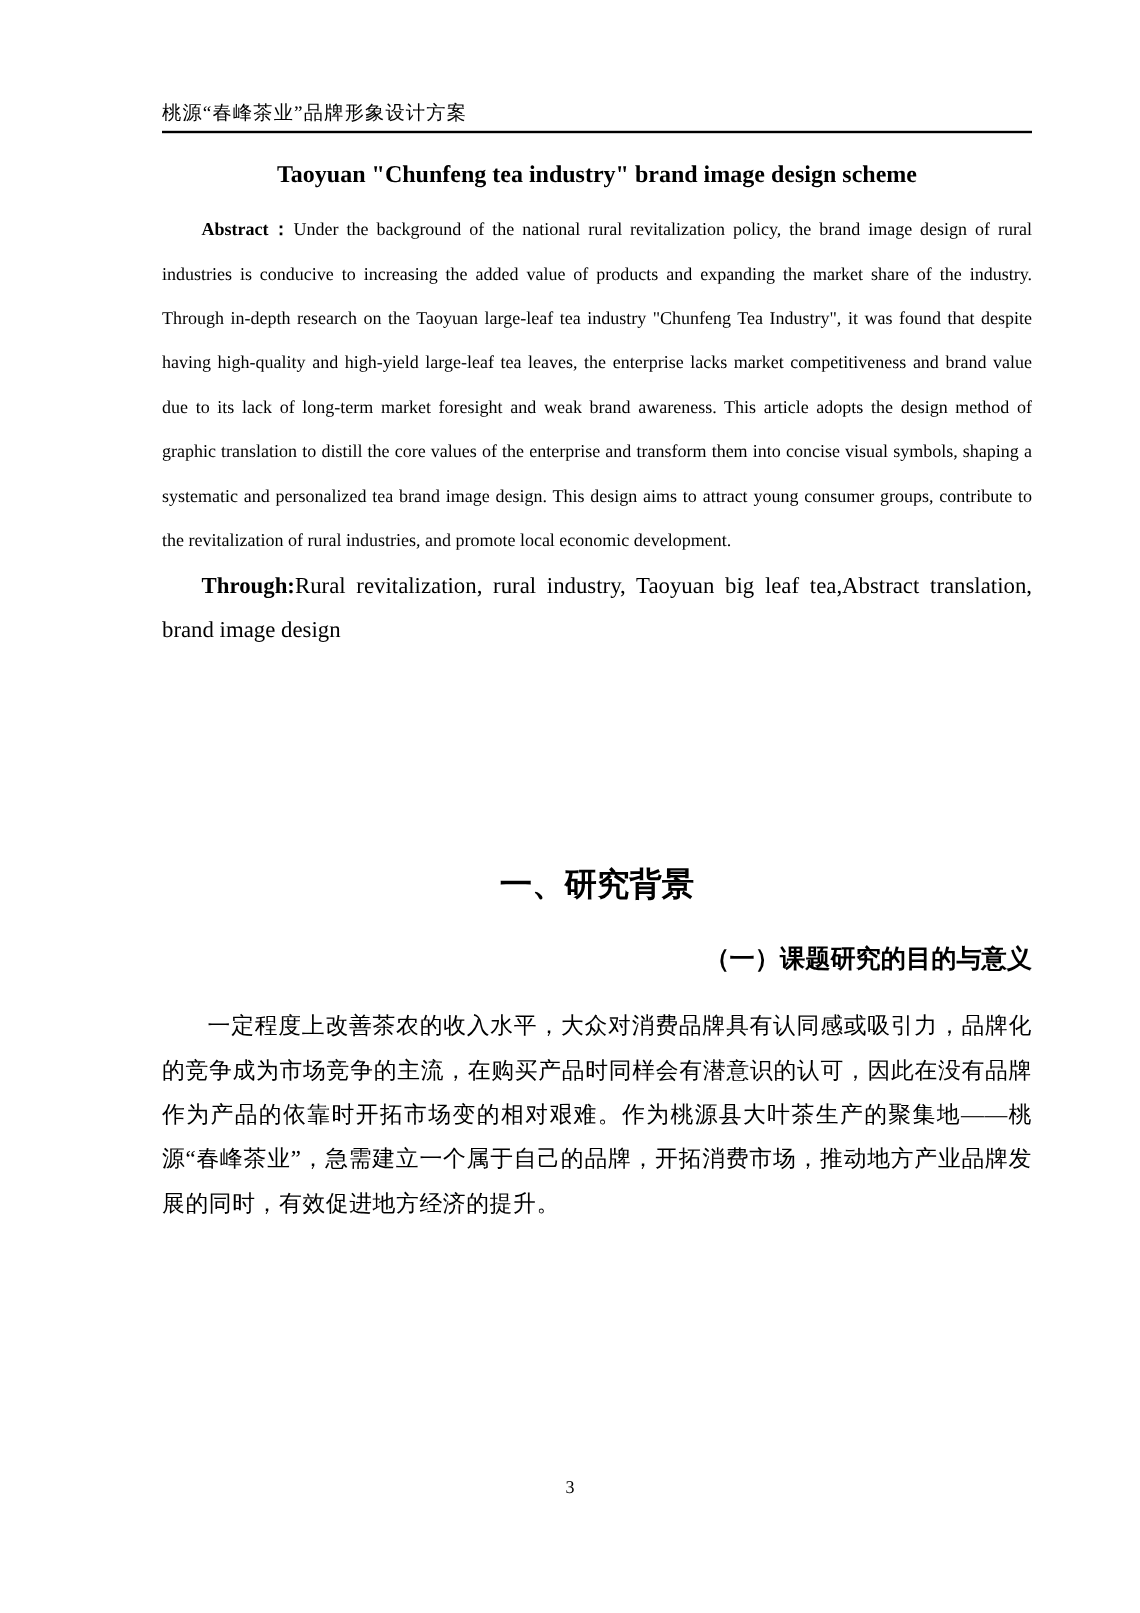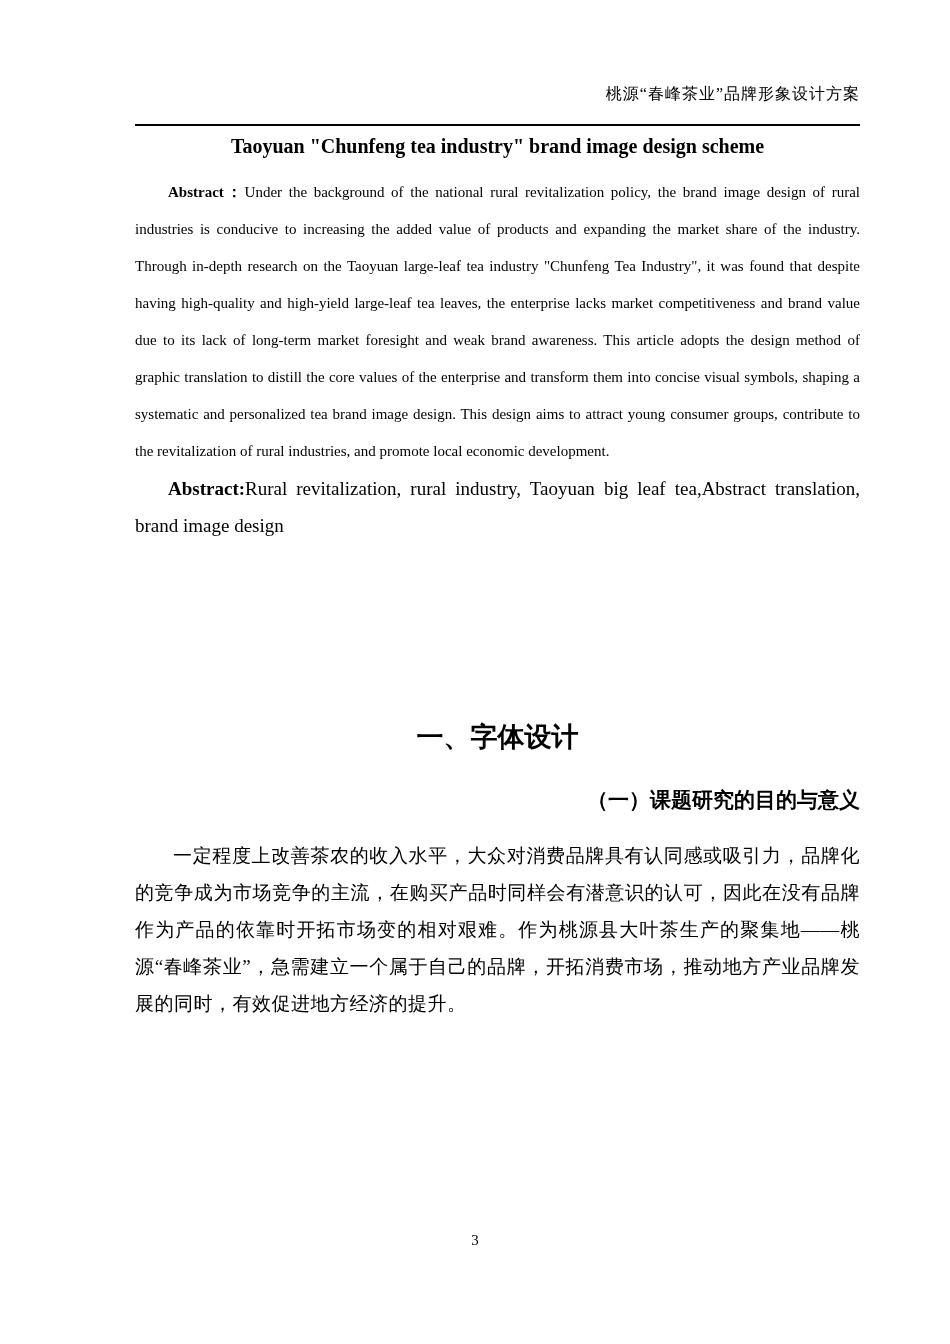--- a/index.html
+++ b/index.html
@@ -15,24 +15,24 @@
   .page {
     position: absolute;
     inset: 0;
     background: #ffffff;
   }
   .header {
     position: absolute;
     left: 135px;
     width: 725px;
     top: 84px;
-    text-align: right;
+    text-align: left;
     font-size: 16px;
     letter-spacing: 1px;
-    padding-bottom: 19px;
+    padding-bottom: 4px;
     border-bottom: 2px solid #000000;
   }
   .content {
     position: absolute;
     left: 135px;
     top: 132px;
     width: 725px;
   }
   .doc-title {
     font-size: 20px;
@@ -97,23 +97,23 @@
   <div class="header">
     <span>桃源“春峰茶业”品牌形象设计方案</span>
   </div>
 
   <div class="content">
 
     <h1 class="doc-title">Taoyuan "Chunfeng tea industry" brand image design scheme</h1>
 
     <p class="abstract"><span class="bold">Abstract：</span><span>Under the background of the national rural revitalization policy, the brand image design of rural industries is conducive to increasing the added value of products and expanding the market share of the industry. Through in-depth research on the Taoyuan large-leaf tea industry "Chunfeng Tea Industry", it was found that despite having high-quality and high-yield large-leaf tea leaves, the enterprise lacks market competitiveness and brand value due to its lack of long-term market foresight and weak brand awareness. This article adopts the design method of graphic translation to distill the core values of the enterprise and transform them into concise visual symbols, shaping a systematic and personalized tea brand image design. This design aims to attract young consumer groups, contribute to the revitalization of rural industries, and promote local economic development.</span></p>
 
-    <p class="keywords"><span class="bold">Abstract:</span><span>Rural revitalization, rural industry, Taoyuan big leaf tea,Abstract translation, brand image design</span></p>
+    <p class="keywords"><span class="bold">Through:</span><span>Rural revitalization, rural industry, Taoyuan big leaf tea,Abstract translation, brand image design</span></p>
 
-    <h2 class="section-heading">一、字体设计</h2>
+    <h2 class="section-heading">一、研究背景</h2>
 
     <h3 class="sub-heading">（一）课题研究的目的与意义</h3>
 
     <p class="cn-para first">一定程度上改善茶农的收入水平，大众对消费品牌具有认同感或吸引力，品牌化的竞争成为市场竞争的主流，在购买产品时同样会有潜意识的认可，因此在没有品牌作为产品的依靠时开拓市场变的相对艰难。作为桃源县大叶茶生产的聚集地——桃源“春峰茶业”，急需建立一个属于自己的品牌，开拓消费市场，推动地方产业品牌发展的同时，有效促进地方经济的提升。</p>
 
 
   </div>
 
   <div class="footer">
     <span>3</span>

